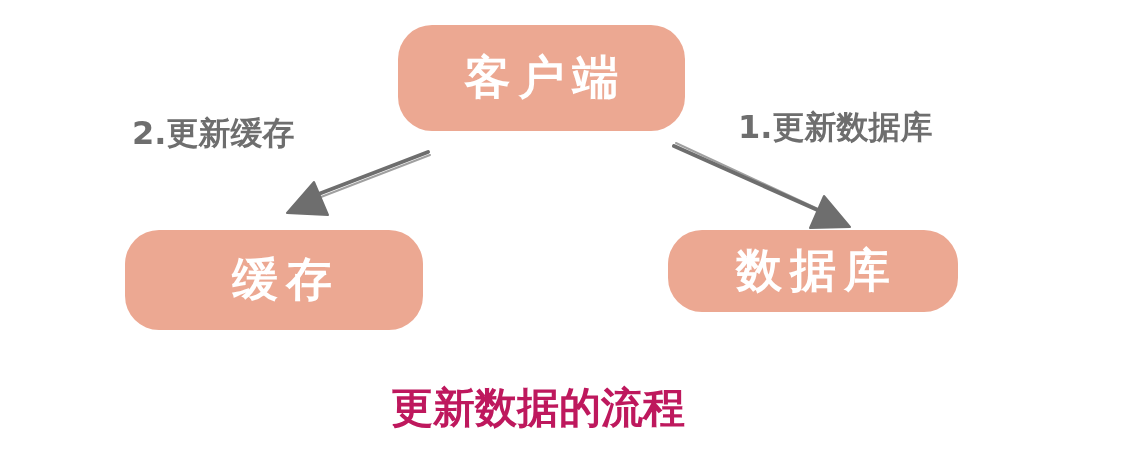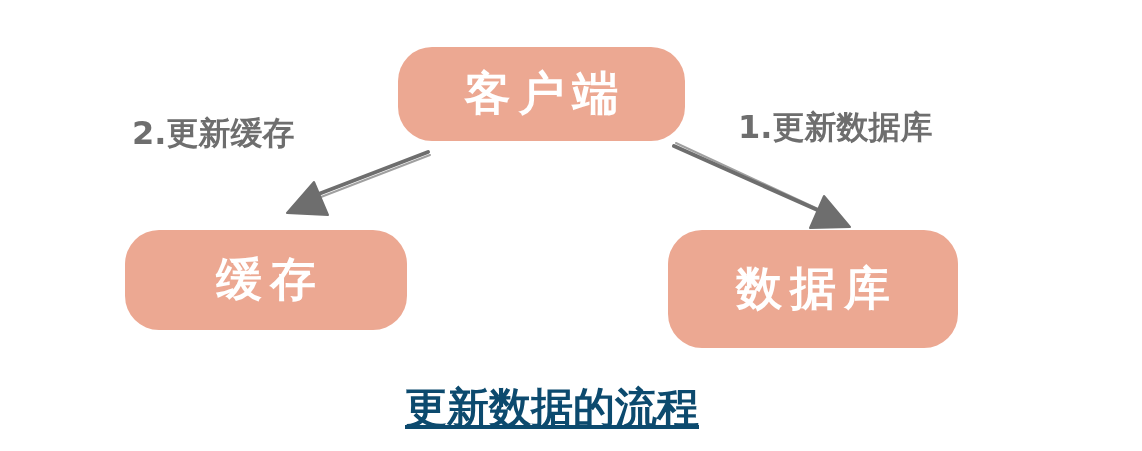--- a/index.html
+++ b/index.html
@@ -41,43 +41,42 @@
     border-radius: 34px;
     display: flex;
     align-items: center;
     justify-content: center;
     color: #ffffff;
     letter-spacing: 8px;
     text-indent: 8px;
     font-size: 46px;
     font-weight: bold;
   }
-  .node-client   { left: 398px; top: 47px;  width: 287px; height: 94px; }
-  .node-cache    { left: 125px; top: 230px; width: 282px; height: 100px; }
-  .node-database { left: 668px; top: 230px; width: 290px; height: 118px; }
+  .node-client   { left: 398px; top: 25px;  width: 287px; height: 106px; }
+  .node-cache    { left: 125px; top: 230px; width: 282px; height: 100px; padding-left: 16px; }
+  .node-database { left: 668px; top: 230px; width: 290px; height: 82px; }
   .edge-label {
     position: absolute;
     color: #6e6e6e;
     font-size: 32px;
     font-weight: bold;
     white-space: nowrap;
   }
   .edge-label-cache    { left: 132px; top: 112px; }
   .edge-label-database { left: 738px; top: 106px; }
   .caption {
     position: absolute;
-    left: 405px;
+    left: 391px;
     top: 380px;
     width: 280px;
     text-align: center;
-    color: #0c4a6e;
+    color: #be185d;
     font-size: 42px;
     font-weight: bold;
     white-space: nowrap;
-    text-decoration: underline;
   }
 </style>
 </head>
 <body>
 
 <div class="canvas">
 
   <svg class="arrows" viewBox="0 0 1142 451" xmlns="http://www.w3.org/2000/svg">
 
     <g>

